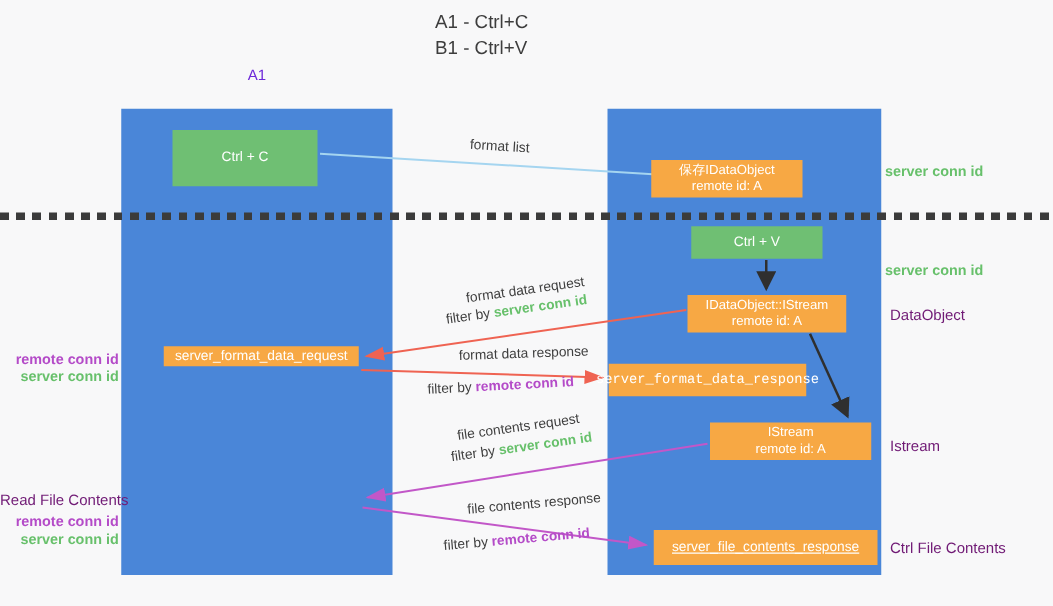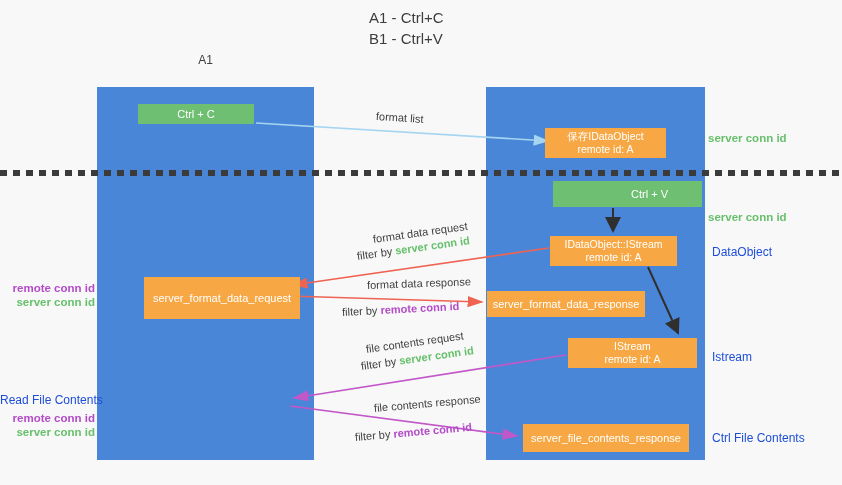--- a/index.html
+++ b/index.html
@@ -1,51 +1,51 @@
 <!DOCTYPE html>
 <html><head>
 <meta charset="utf-8">
 <style>
   html,body { margin:0; padding:0; }
   body { background:#f8f8f9; font-family:"Liberation Sans","DejaVu Sans",sans-serif; }
   .stage { position:relative; width:842px; height:485px; background:#f8f8f9; overflow:hidden; }
 
-  .title { position:absolute; left:369px; top:7px; font-size:15px; line-height:21px; color:#3d3d3d; }
-  .col-header { position:absolute; text-align:center; font-size:12px; line-height:14px; color:#404040; }
+  .title { position:absolute; left:348px; top:7px; font-size:15px; line-height:21px; color:#3d3d3d; }
+  .col-header { position:absolute; text-align:center; font-size:12px; line-height:14px; color:#6d28d9; }
   .hdr-left  { left:97px;  width:217px; top:53px; }
   .hdr-right { left:486px; width:219px; top:53px; }
 
   .lifeline { position:absolute; background:#4a86d8; }
   .ll-left  { left:97px;  top:87px; width:217px; height:373px; }
   .ll-right { left:486px; top:87px; width:219px; height:373px; }
 
   .dotted { position:absolute; left:0; top:170px; width:842px; height:6px;
             background:repeating-linear-gradient(to right,#3b3b3b 0 7px,transparent 7px 13px); }
 
   .node { position:absolute; display:flex; flex-direction:column; align-items:center;
           justify-content:center; color:#fff; font-size:11px; line-height:13px;
           text-align:center; white-space:nowrap; }
   .green  { background:#6fbf73; }
   .orange { background:#f7a844; }
   .small  { font-size:10.5px; }
 
-  #ctrl-c          { left:138px; top:104px; width:116px; height:20px; }
-  #save-dataobject { left:545px; top:128px; width:121px; height:30px; }
-  #ctrl-v          { left:553px; top:181px; width:105px; height:26px;padding-left:44px; }
+  #ctrl-c          { left:138px; top:104px; width:116px; height:45px; }
+  #save-dataobject { left:521px; top:128px; width:121px; height:30px; }
+  #ctrl-v          { left:553px; top:181px; width:105px; height:26px; }
   #getdata         { left:550px; top:236px; width:127px; height:30px; }
-  #format-request  { left:131px; top:277px; width:156px; height:42px;margin-left:13px; }
-  #format-response { left:487px; top:291px; width:158px; height:26px; }
+  #format-request  { left:131px; top:277px; width:156px; height:16px; }
+  #format-response { left:487px; top:291px; width:158px; height:26px;font-family:Liberation Mono, monospace; }
   #istream-box     { left:568px; top:338px; width:129px; height:30px; }
   #file-request    { left:128px; top:393px; width:160px; height:26px; }
-  #file-response   { left:523px; top:424px; width:166px; height:28px; }
+  #file-response   { left:523px; top:424px; width:179px; height:28px;text-decoration:underline; }
 
   .side { position:absolute; white-space:nowrap; }
   .conn-green  { color:#67c06b; font-weight:bold; font-size:11.5px; }
   .conn-purple { color:#b44bc8; font-weight:bold; font-size:11.5px; }
-  .gray-label  { color:#1d4ed8; font-size:12px; }
+  .gray-label  { color:#701a75; font-size:12px; }
   .left-block  { left:0; width:95px; text-align:right; line-height:14px; }
 
   .msg { position:absolute; font-size:11px; color:#3f3f3f; white-space:nowrap;
          transform-origin:left center; }
   .msg .conn-green, .msg .conn-purple { font-size:11px; }
   .r-fl  { transform:rotate(3.6deg); }
   .r-8   { transform:rotate(-8deg); }
   .r-2   { transform:rotate(-2deg); }
   .r-3   { transform:rotate(-3deg); }
   .r-5   { transform:rotate(-5deg); }

